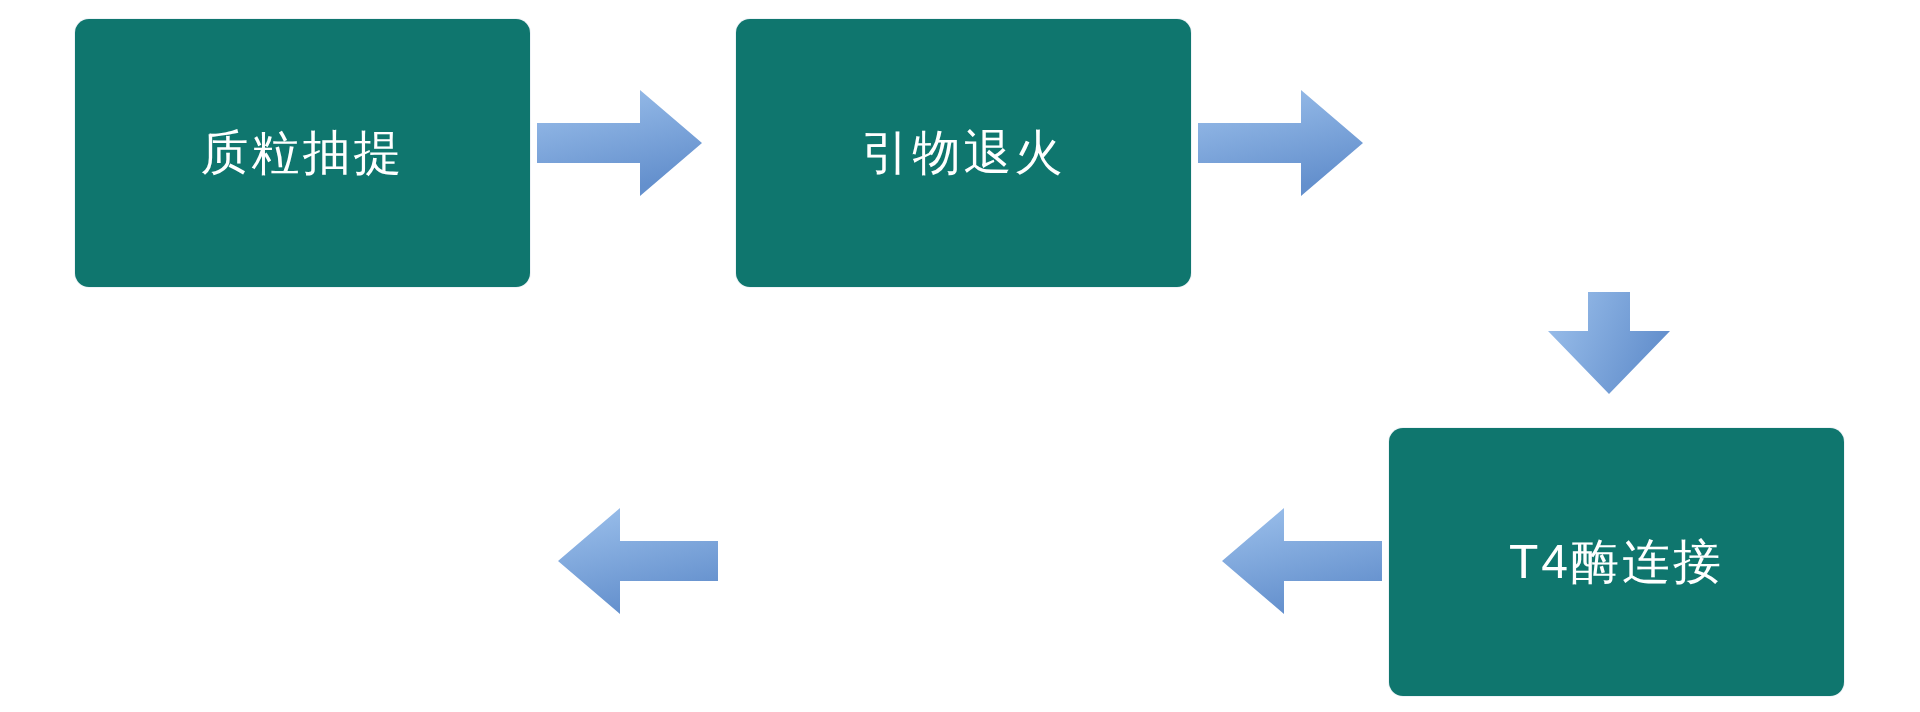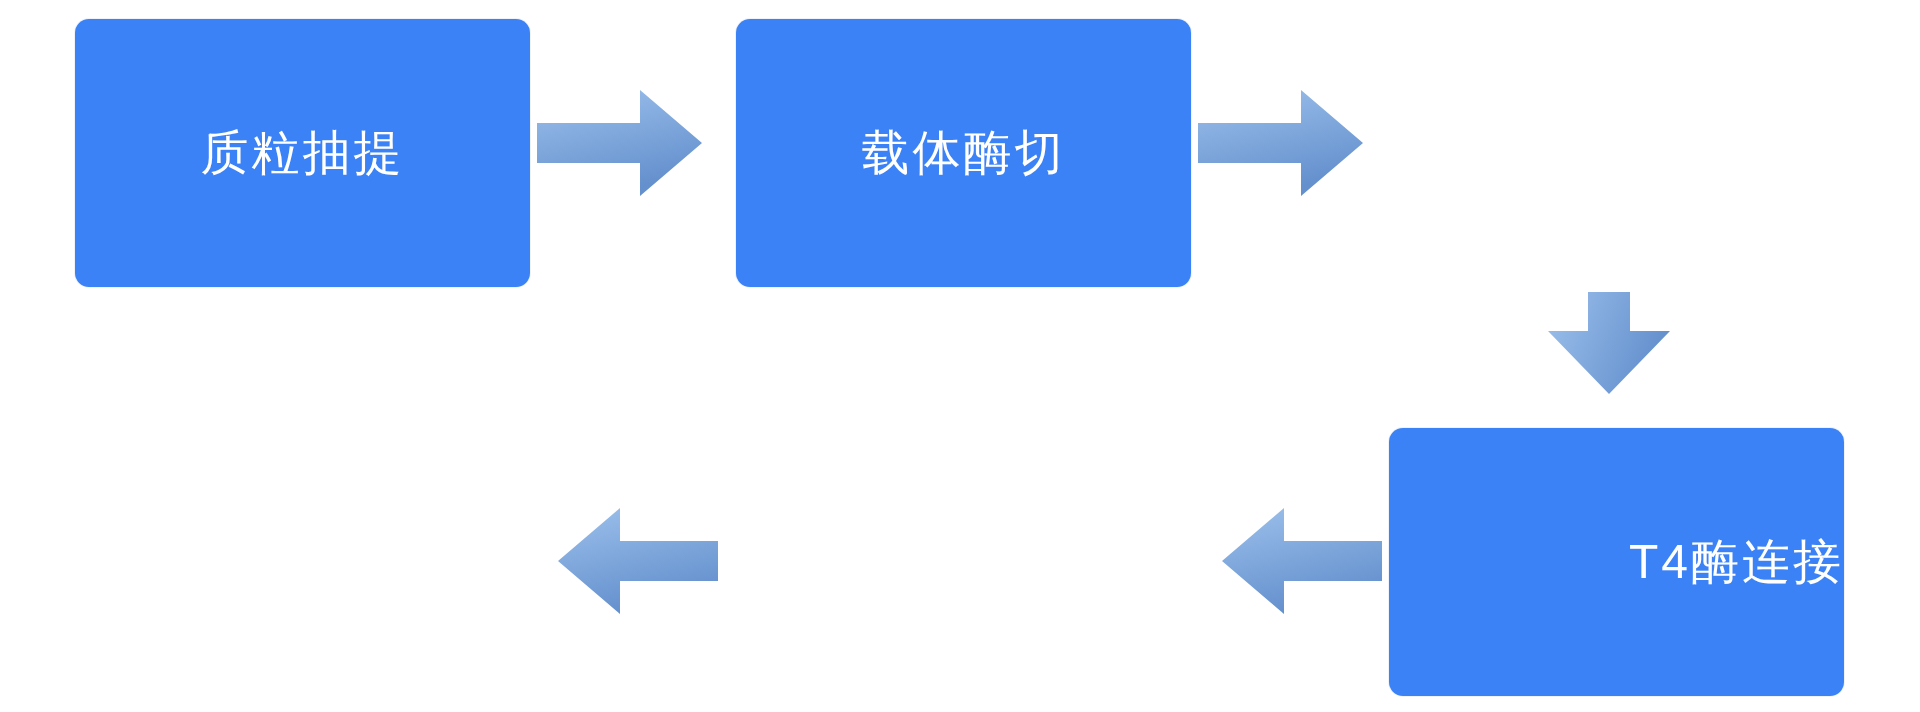--- a/index.html
+++ b/index.html
@@ -12,39 +12,39 @@
     width: 1920px;
     height: 712px;
     background: #ffffff;
     overflow: hidden;
     font-family: "Liberation Sans", "DejaVu Sans", sans-serif;
   }
   .node {
     position: absolute;
     width: 455px;
     height: 268px;
-    background: #3b82f6;
+    background: #0f766e;
     border-radius: 14px;
     display: flex;
     align-items: center;
     justify-content: center;
     box-shadow: 0 0 0 1px rgba(220,228,238,0.45);
   }
   .node-label {
     color: #ffffff;
     font-size: 48px;
     font-weight: 400;
     letter-spacing: 3px;
     white-space: nowrap;
     text-align: center;
   }
   .pos-r1c1 { left: 75px;   top: 19px; }
   .pos-r1c2 { left: 736px;  top: 19px; }
   .pos-r1c3 { left: 1389px; top: 19px; }
-  .pos-r2c3 { left: 1389px; top: 428px; justify-content: flex-end; }
+  .pos-r2c3 { left: 1389px; top: 428px; }
   .pos-r2c2 { left: 736px;  top: 428px; }
   .pos-r2c1 { left: 75px;   top: 428px; }
   .arrow {
     position: absolute;
     display: block;
   }
   .arr-1 { left: 537px;  top: 90px;  }
   .arr-2 { left: 1198px; top: 90px;  }
   .arr-3 { left: 1548px; top: 292px; }
   .arr-4 { left: 1222px; top: 508px; }
@@ -63,21 +63,21 @@
     <defs>
       <linearGradient id="grad-a1" x1="0%" y1="0%" x2="35%" y2="100%">
         <stop offset="0%" stop-color="#9dc1ec"></stop>
         <stop offset="100%" stop-color="#6490cd"></stop>
       </linearGradient>
     </defs>
     <polygon points="0,33 103,33 103,0 165,53 103,106 103,73 0,73" fill="url(#grad-a1)"></polygon>
   </svg>
 
   <div class="node pos-r1c2">
-    <span class="node-label">载体酶切</span>
+    <span class="node-label">引物退火</span>
   </div>
 
   <svg class="arrow arr-2" width="165" height="106" viewBox="0 0 165 106">
     <defs>
       <linearGradient id="grad-a2" x1="0%" y1="0%" x2="35%" y2="100%">
         <stop offset="0%" stop-color="#9dc1ec"></stop>
         <stop offset="100%" stop-color="#6490cd"></stop>
       </linearGradient>
     </defs>
     <polygon points="0,33 103,33 103,0 165,53 103,106 103,73 0,73" fill="url(#grad-a2)"></polygon>

